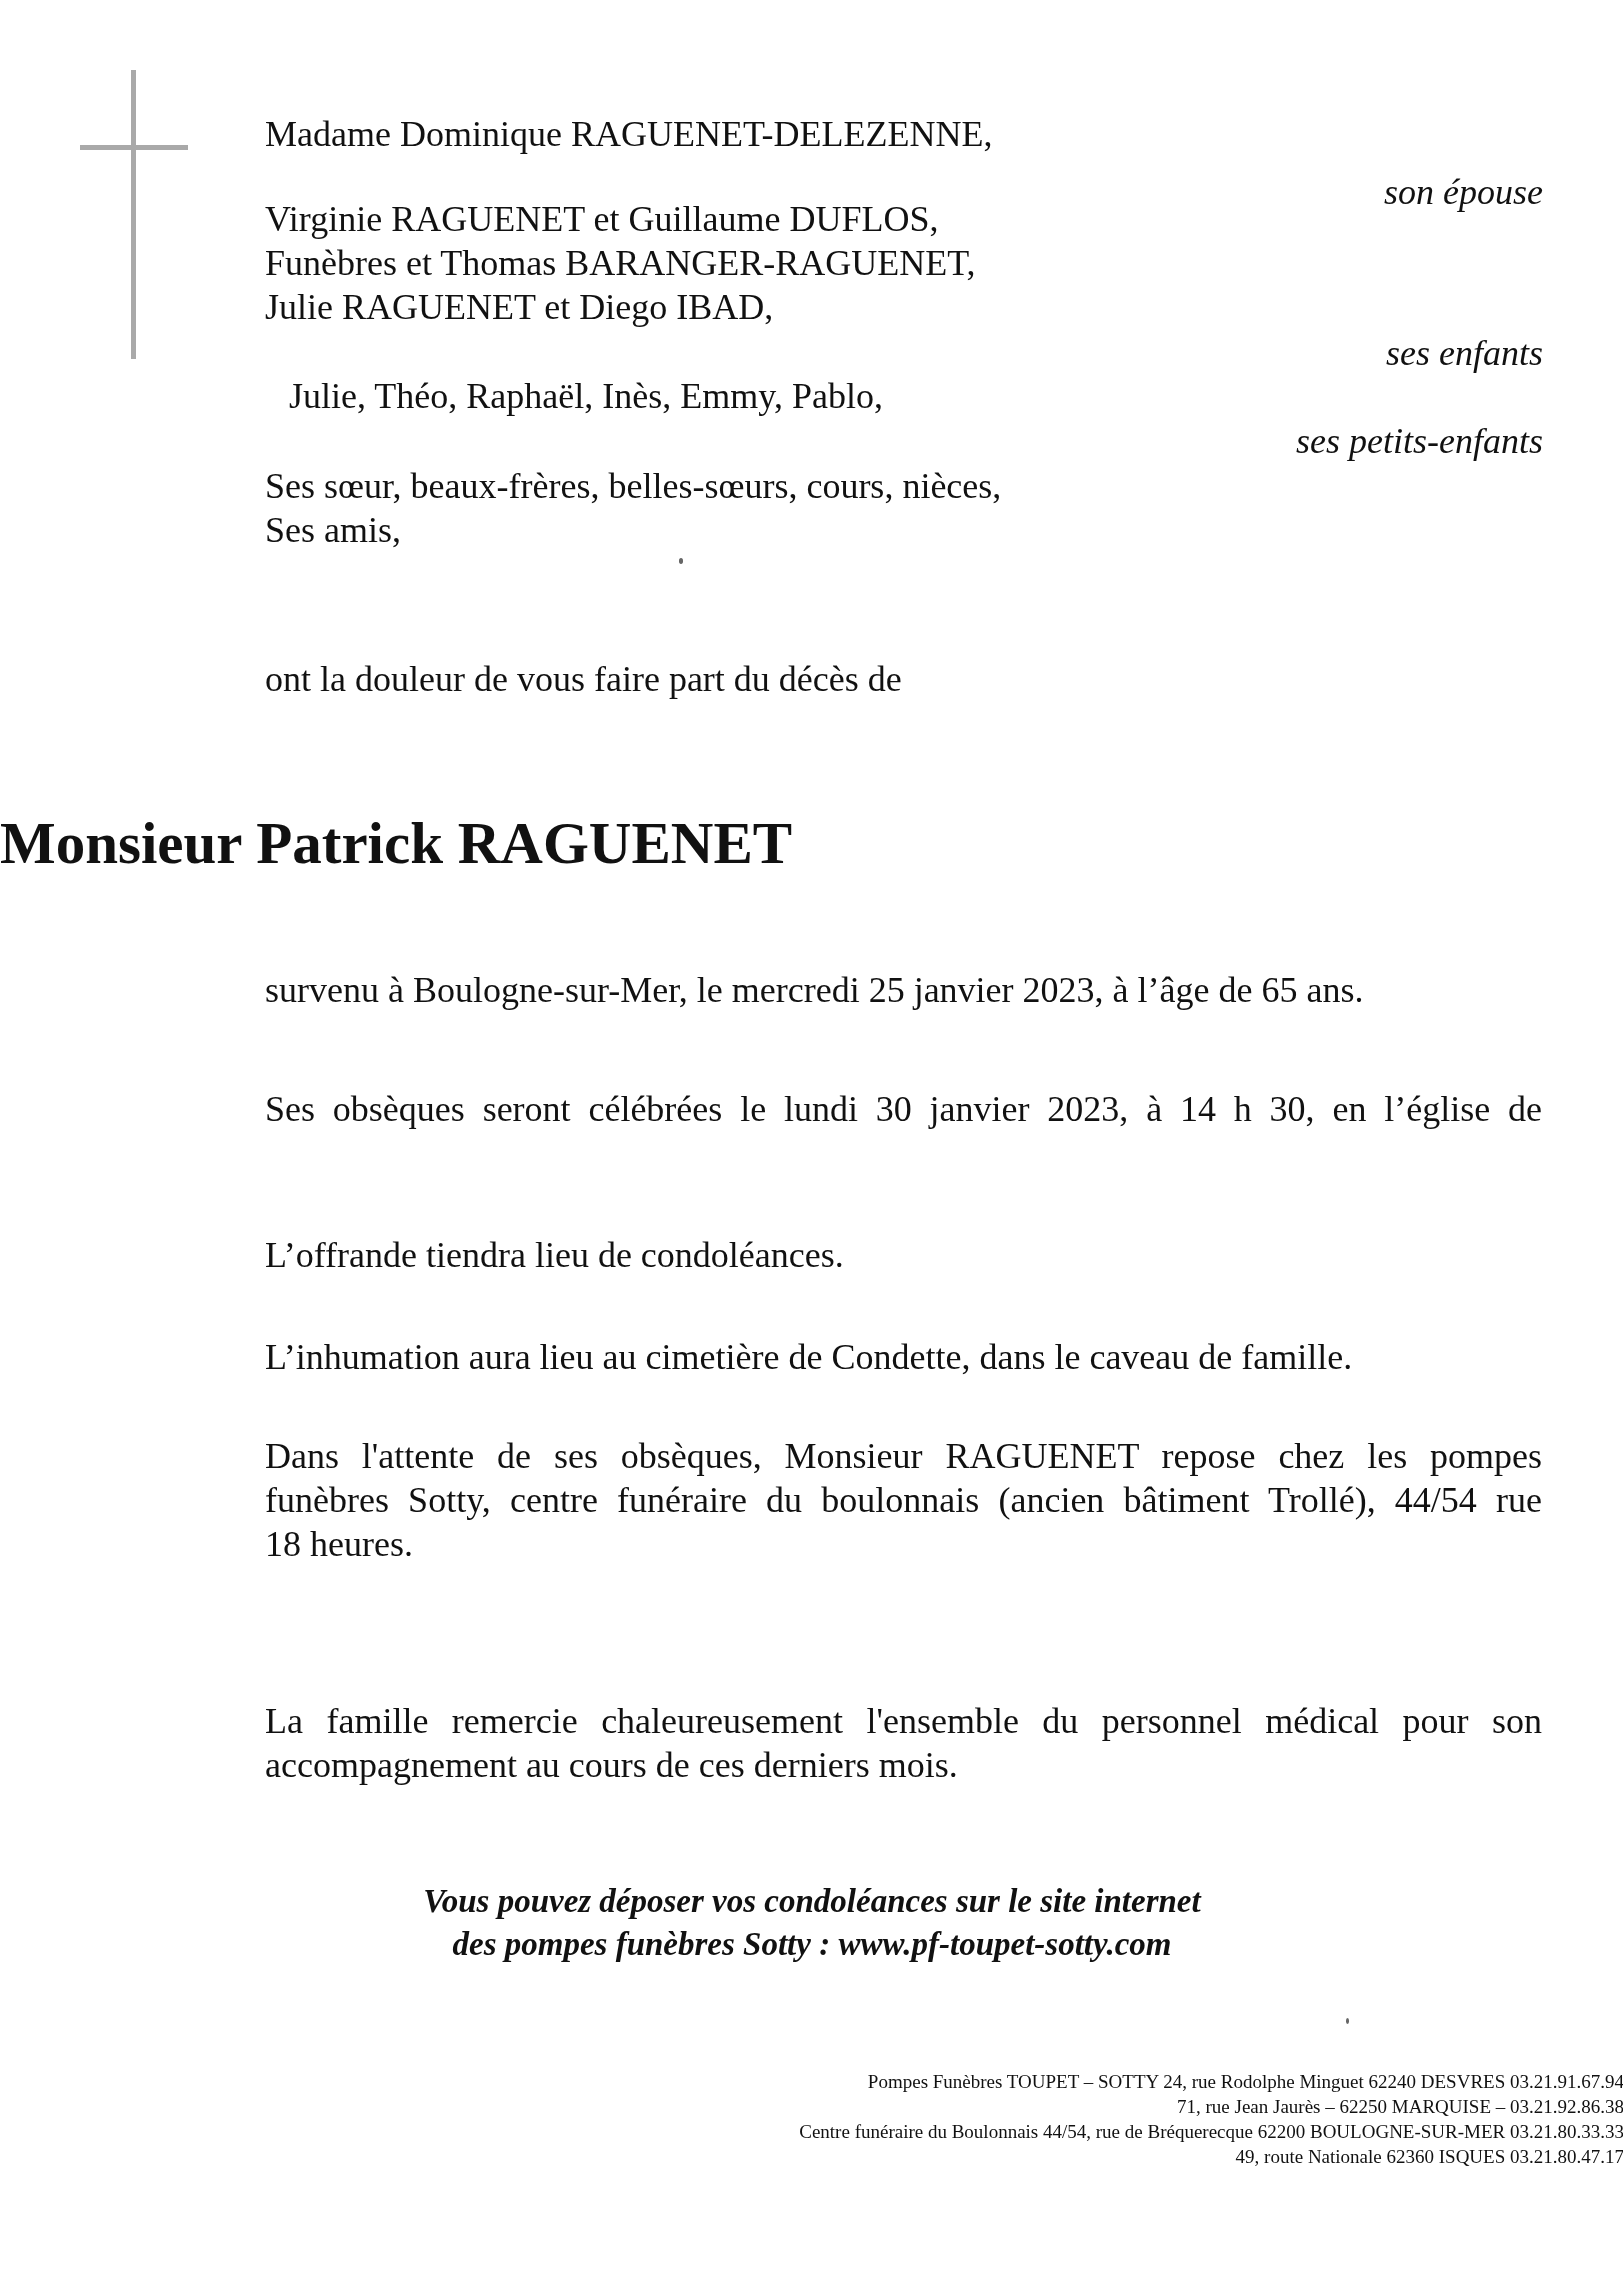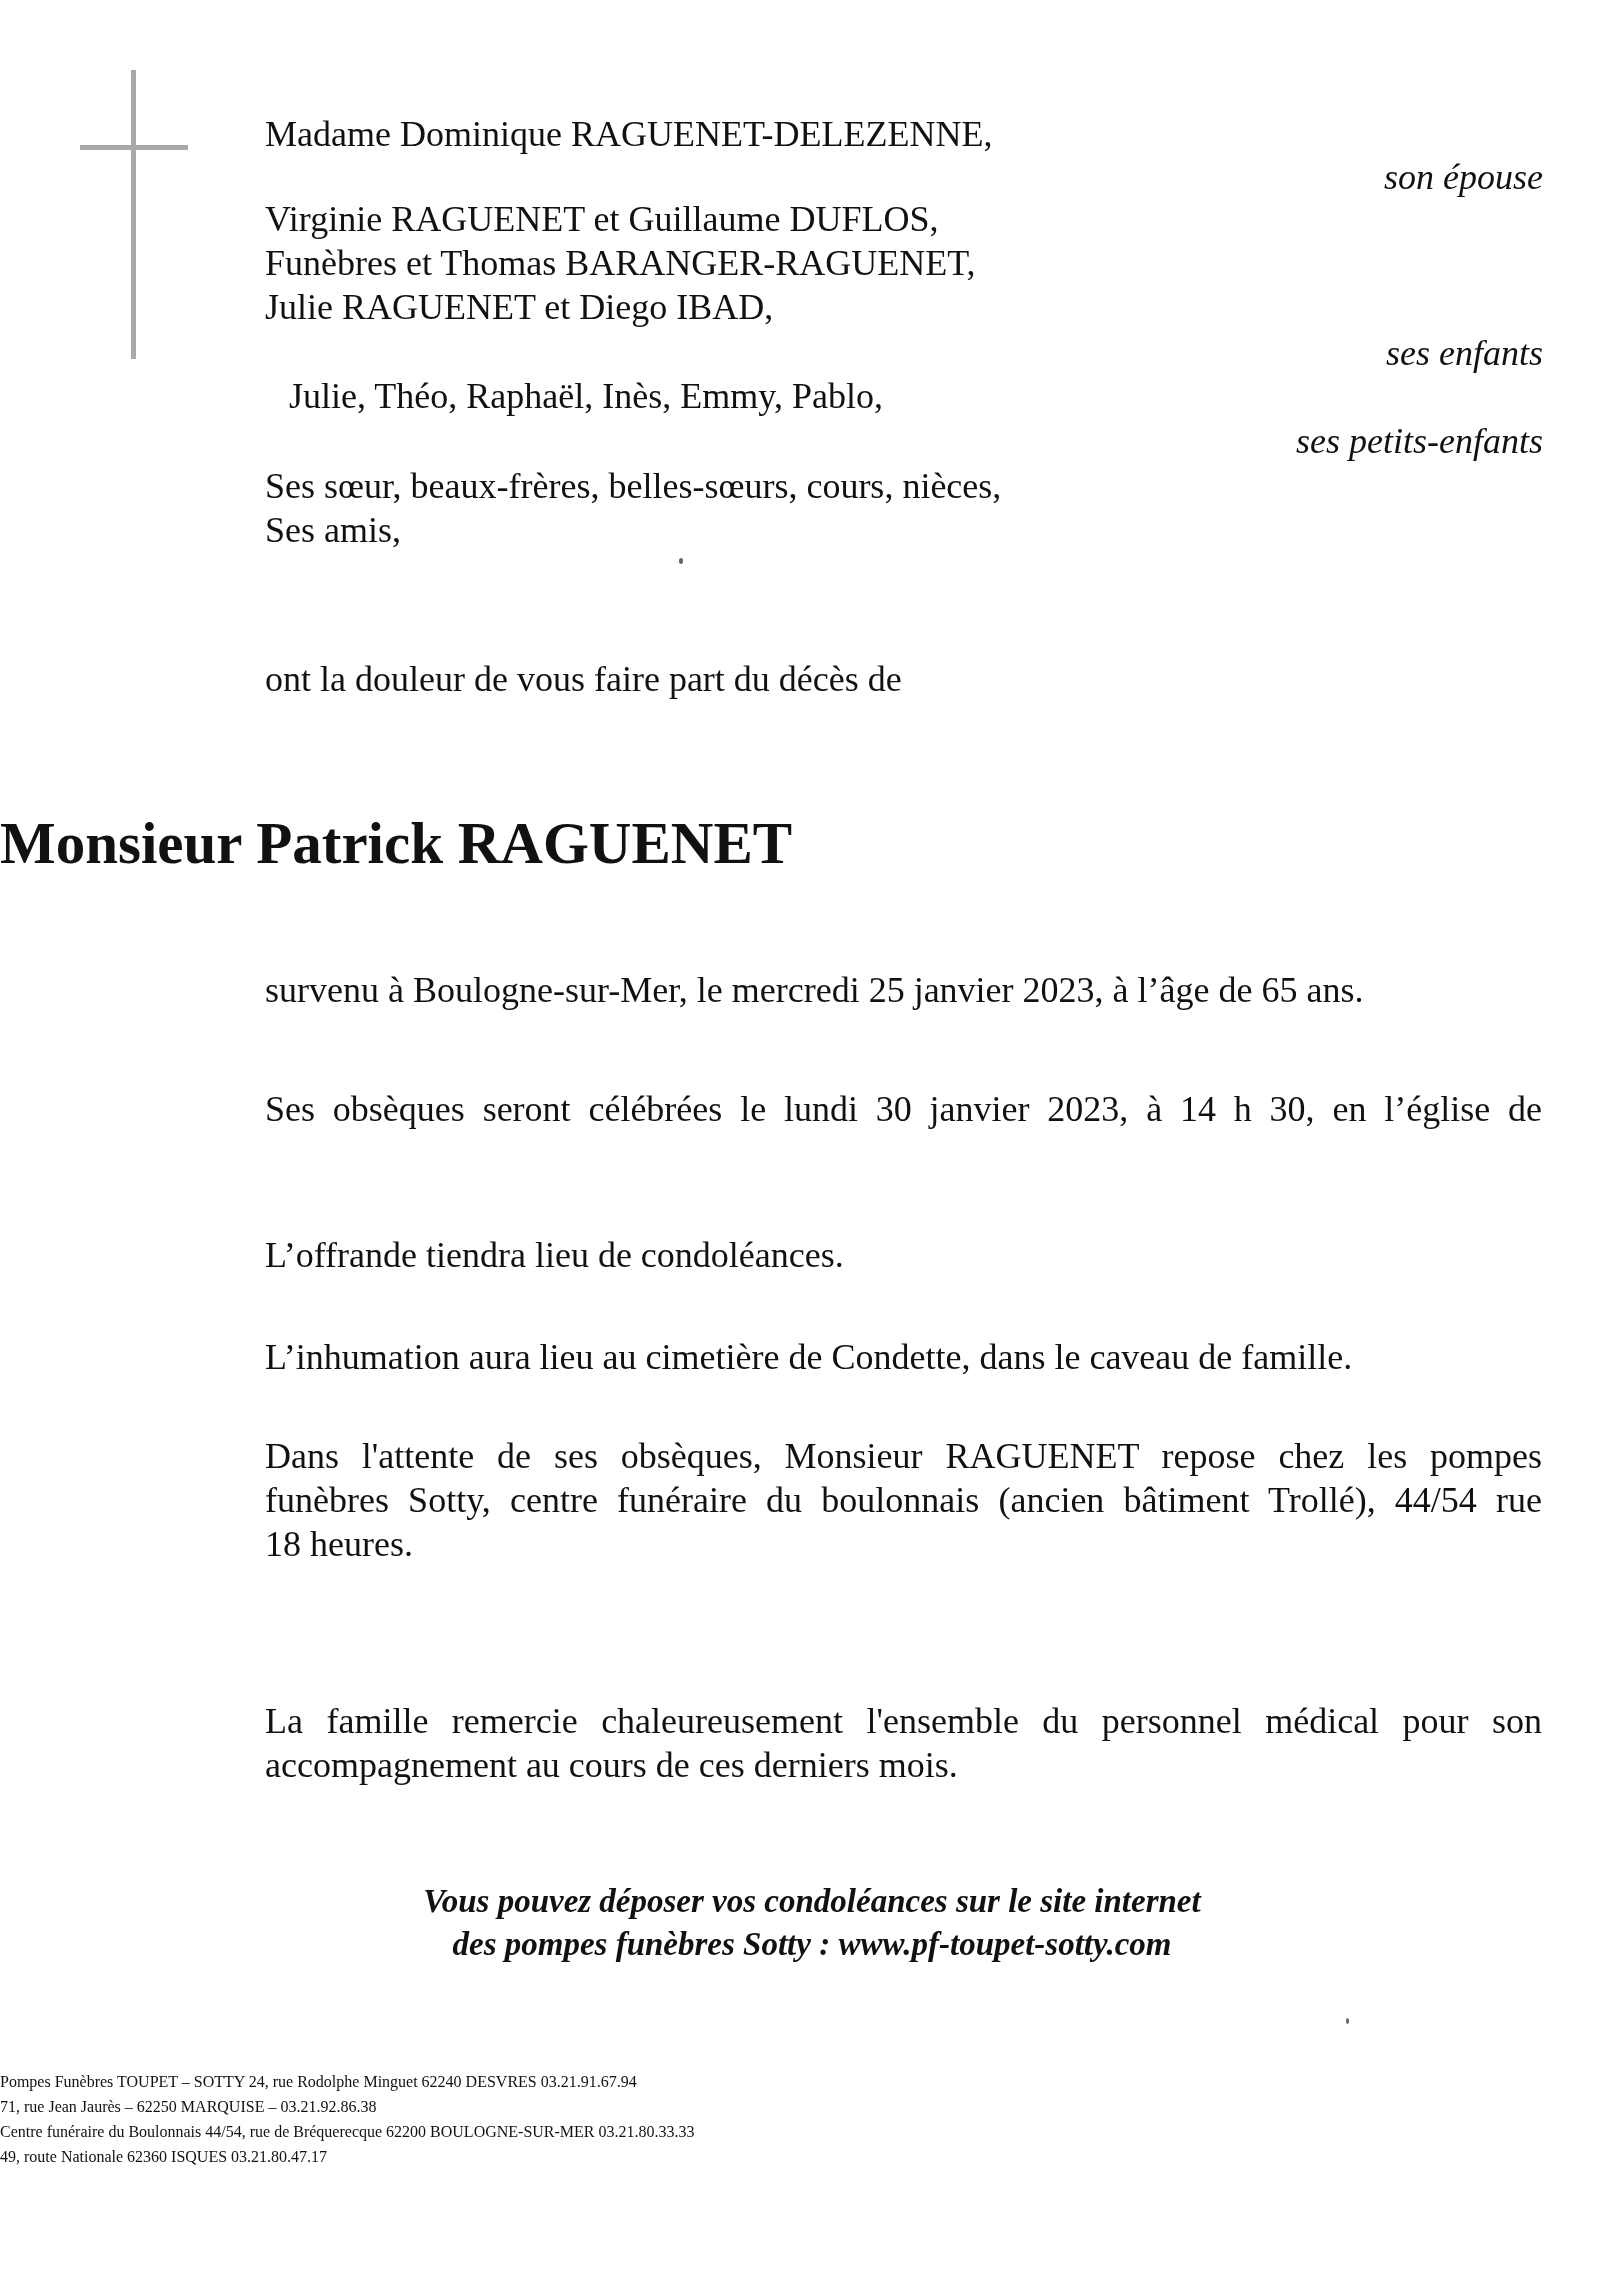--- a/index.html
+++ b/index.html
@@ -6,35 +6,35 @@
   body { width: 1624px; height: 2295px; position: relative; overflow: hidden;
          font-family: "Liberation Serif", "DejaVu Serif", serif; color: #111111; }
   .line { position: absolute; white-space: nowrap; font-size: 36px; line-height: 1; }
   .left { left: 265px; }
   .right { right: 81px; text-align: right; font-style: italic; }
   .justify-block { position: absolute; left: 265px; width: 1277px; font-size: 36px; line-height: 44px; text-align: justify; }
   .justify-block .row { display: block; text-align: justify; text-align-last: justify; height: 44px; white-space: nowrap; }
   .justify-block .row.last { text-align-last: left; }
   .title { position: absolute; left: 0; width: 1456px; text-align: left; font-weight: bold; font-size: 59px; top: 809px; letter-spacing: 0px; }
   .web { position: absolute; left: 0; width: 1624px; text-align: center; font-weight: bold; font-style: italic; font-size: 33px; }
-  .footer { position: absolute; left: 0; width: 1624px; text-align: left; font-size: 16px; line-height: 25px; top: 2069px; }
+  .footer { position: absolute; left: 0; width: 1624px; text-align: right; font-size: 19px; line-height: 25px; top: 2069px; }
   .cross-v { position: absolute; left: 131px; top: 70px; width: 4.8px; height: 289px; background: #a9a9a9; }
   .cross-h { position: absolute; left: 80px; top: 145px; width: 108px; height: 4.8px; background: #a9a9a9; }
   .speck { position: absolute; background: #666; border-radius: 50%; }
 </style>
 </head>
 <body>
 
 <div>
   <div class="cross-v"></div>
   <div class="cross-h"></div>
 </div>
 
 <div class="line left" style="top:116px;">Madame Dominique RAGUENET-DELEZENNE,</div>
-<div class="line right" style="top:159px;">son épouse</div>
+<div class="line right" style="top:174px;">son épouse</div>
 
 <div class="line left" style="top:201px;">Virginie RAGUENET et Guillaume DUFLOS,</div>
 <div class="line left" style="top:245px;">Funèbres et Thomas BARANGER-RAGUENET,</div>
 <div class="line left" style="top:289px;">Julie RAGUENET et Diego IBAD,</div>
 <div class="line right" style="top:335px;">ses enfants</div>
 
 <div class="line left" style="top:378px;margin-left:24px;">Julie, Théo, Raphaël, Inès, Emmy, Pablo,</div>
 <div class="line right" style="top:423px;">ses petits-enfants</div>
 
 <div class="line left" style="top:468px;">Ses sœur, beaux-frères, belles-sœurs, cours, nièces,</div>

